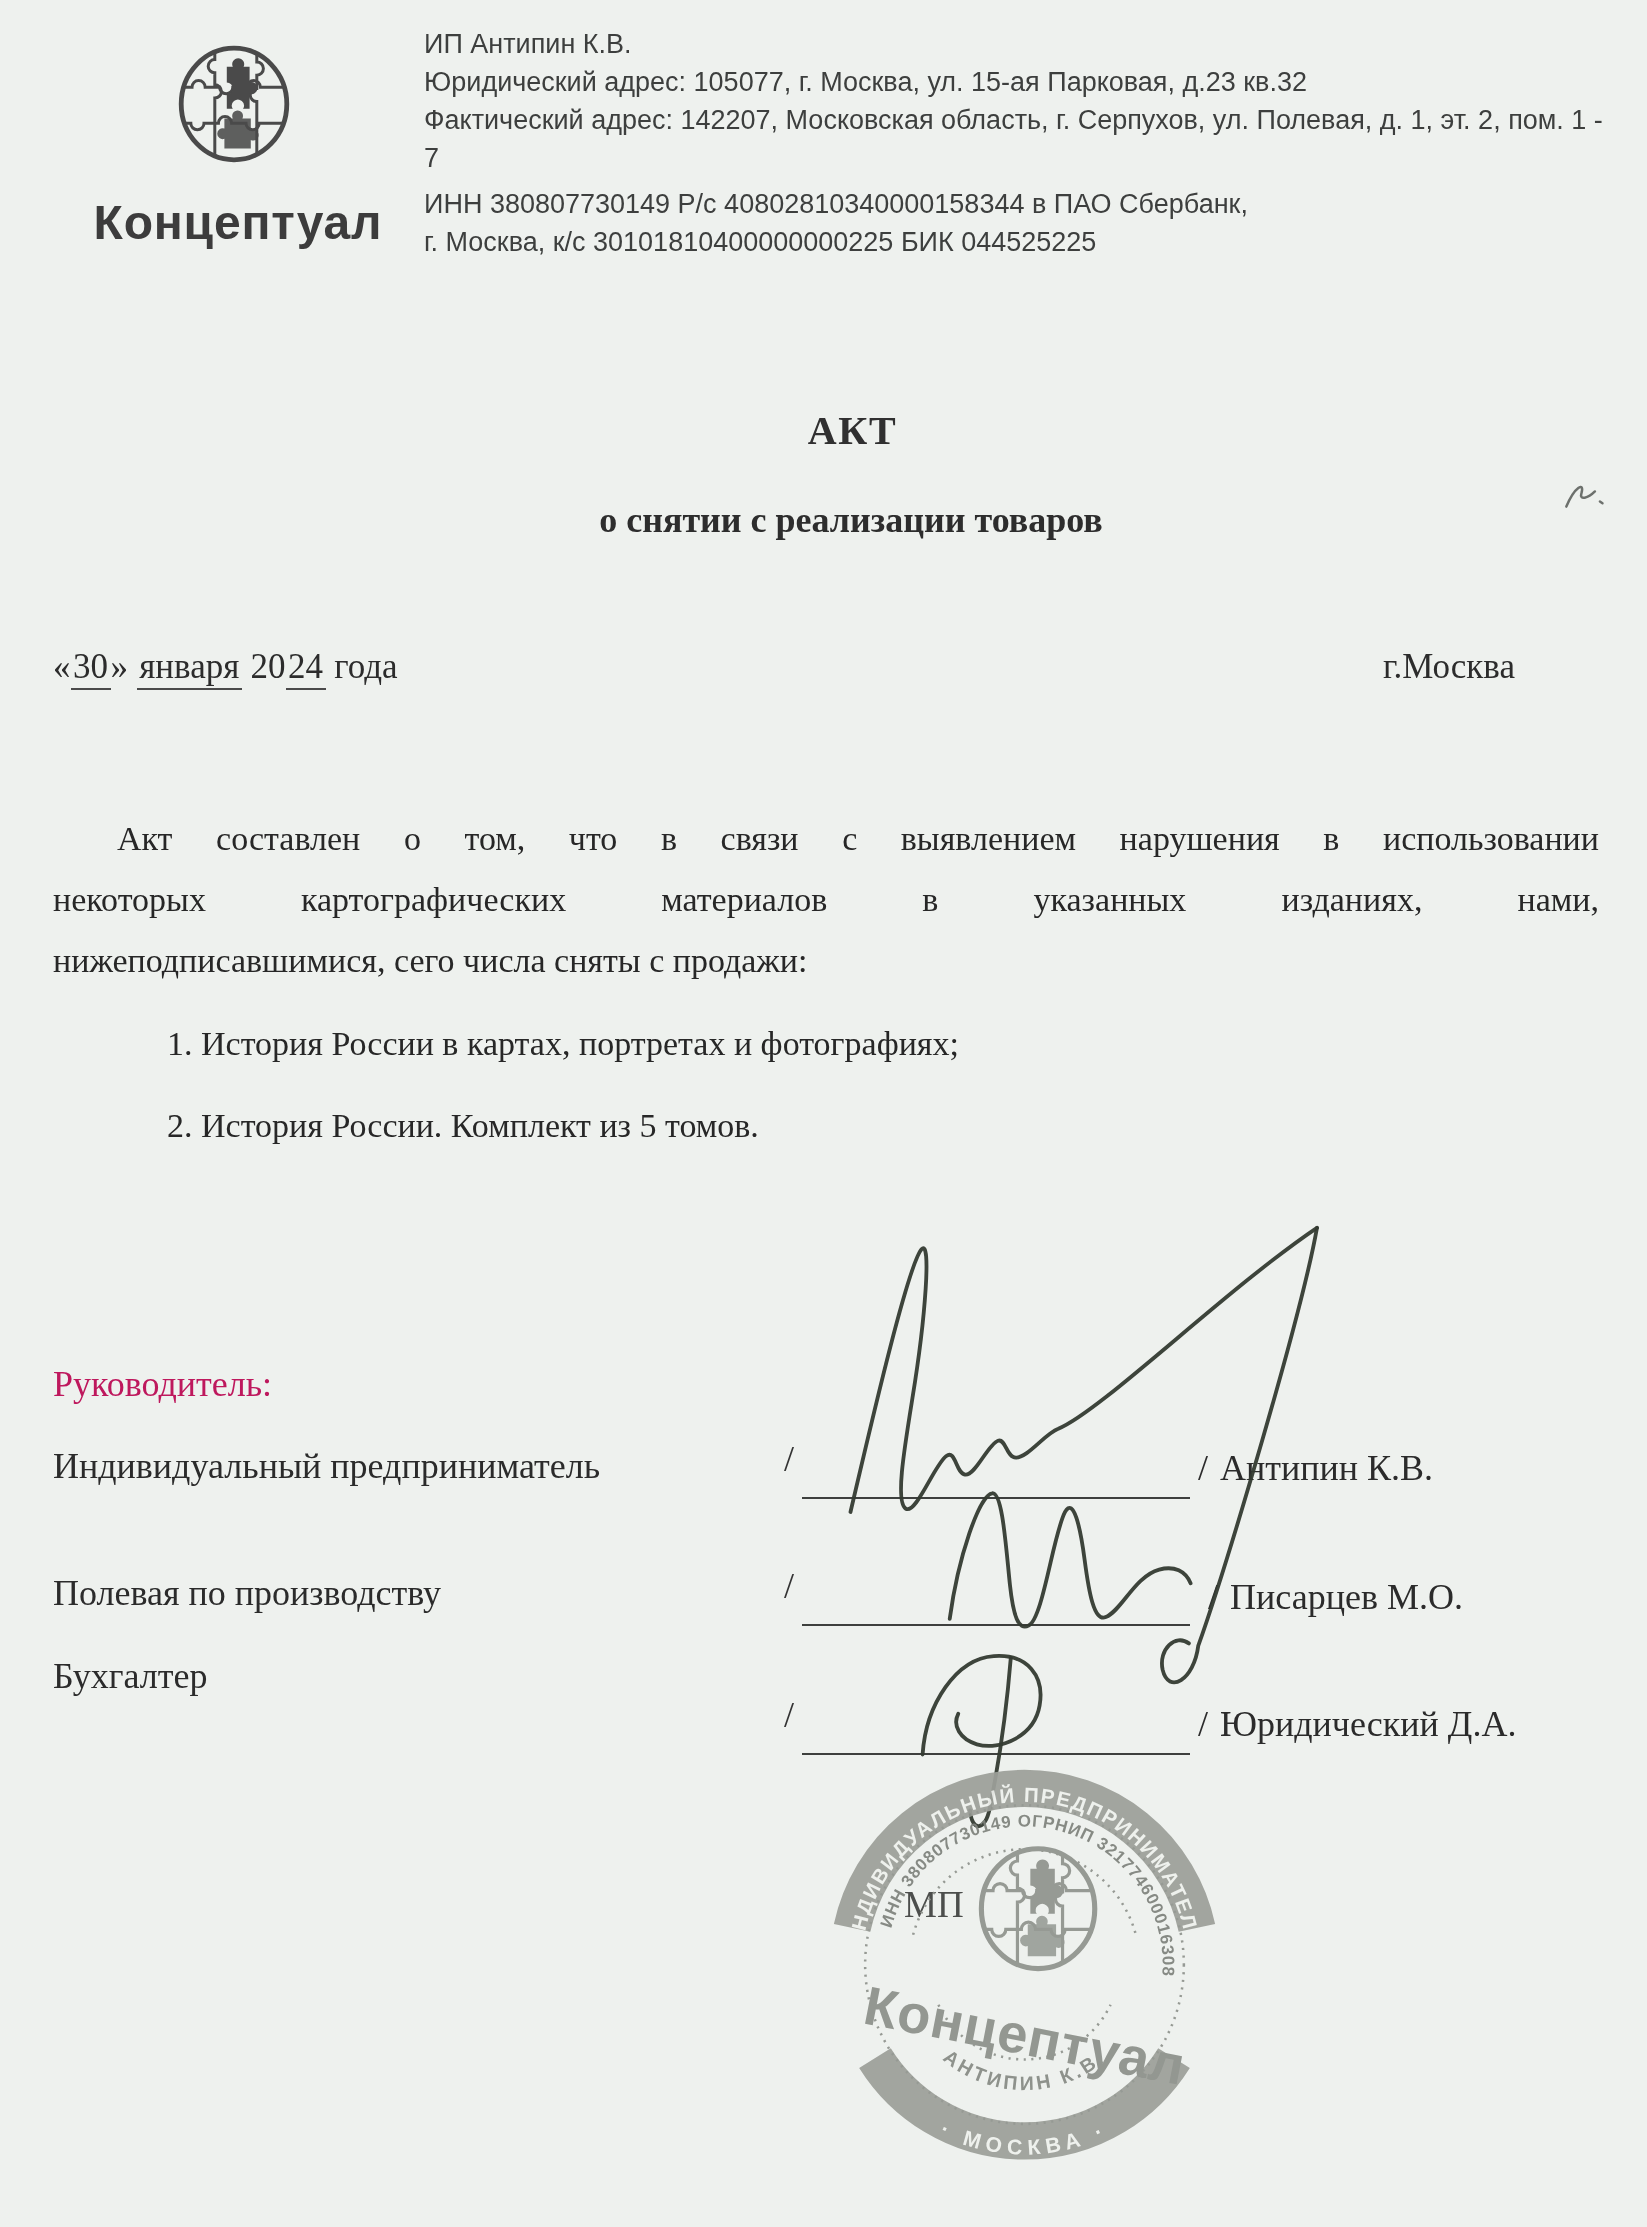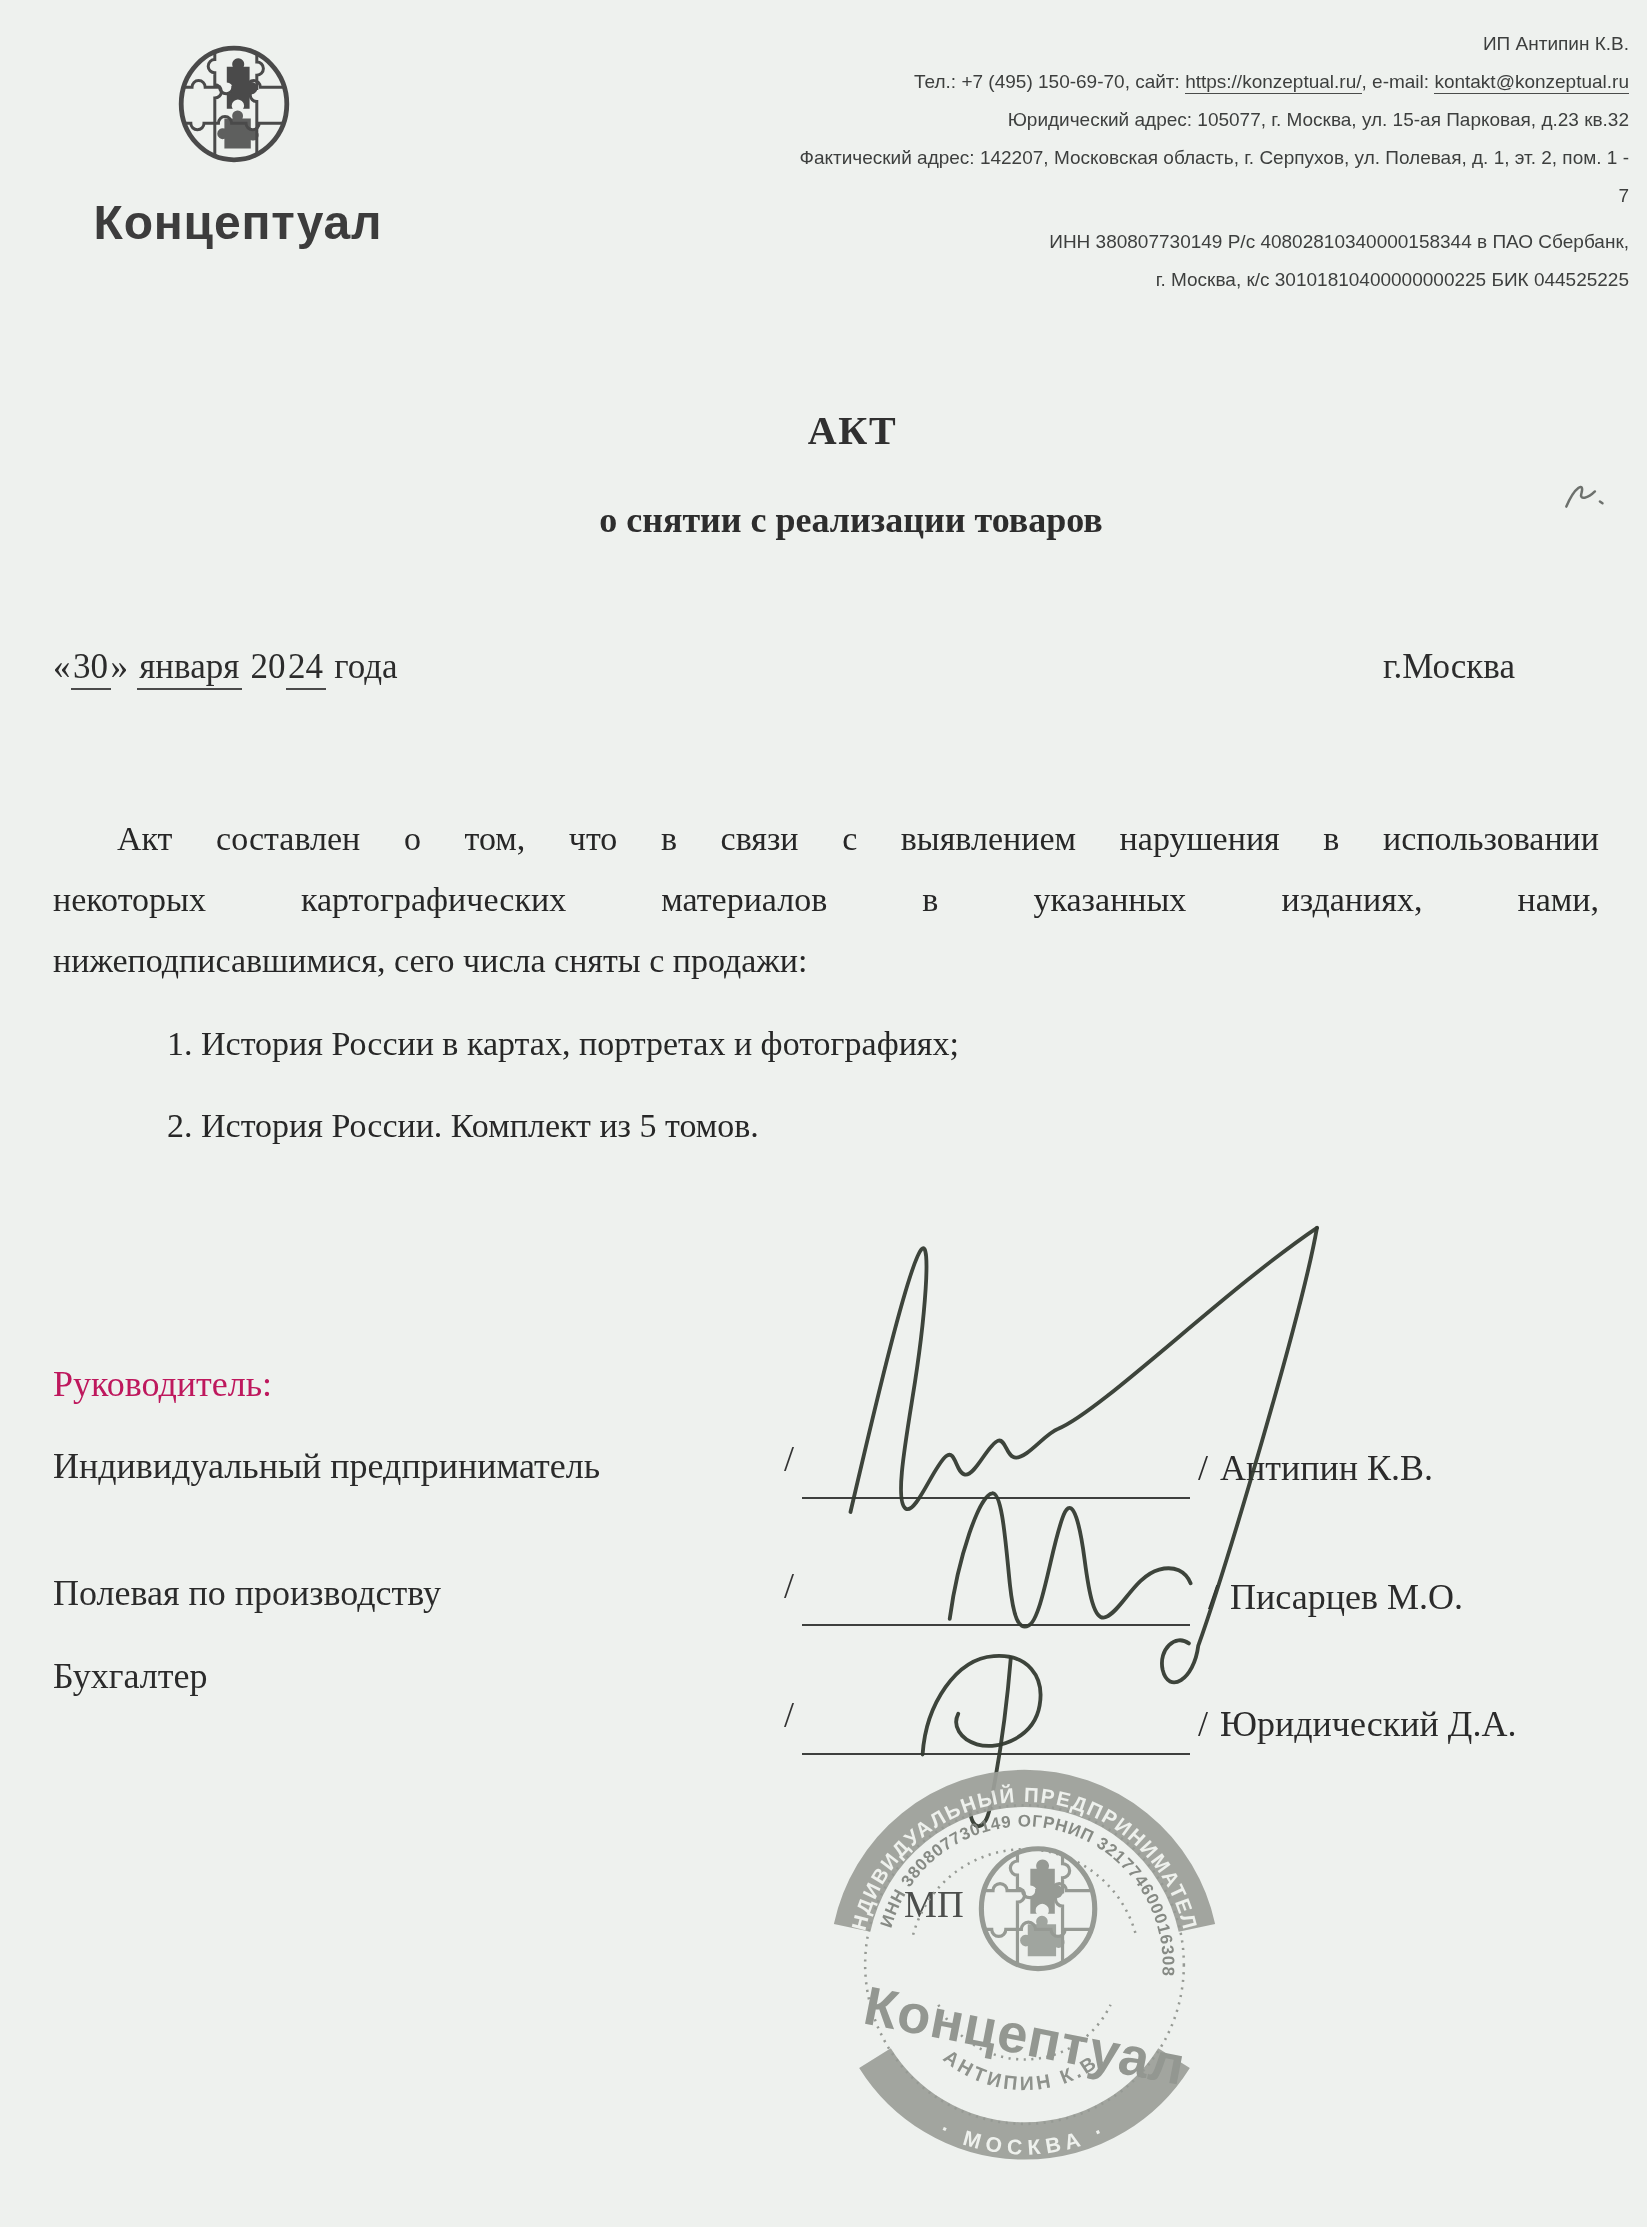--- a/index.html
+++ b/index.html
@@ -11,21 +11,21 @@
   .abs{position:absolute;}
   
   .logo-wrap{left:81px;top:15.3px;width:314px;height:254px;}
   .logo-globe{position:absolute;left:93px;top:12px;width:120px;height:154px;color:#4a4a4a;}
   .logo-name{
     position:absolute;left:0px;top:180px;width:314px;text-align:center;
     font-family:"Liberation Sans",sans-serif;font-weight:bold;font-size:48px;color:#3c3c3c;letter-spacing:0.8px;
   }
   .company-info{
     left:424px;top:25.4px;width:1205px;
-    font-family:"Liberation Sans",sans-serif;font-size:19px;line-height:38px;color:#3d3f3e;text-align:right;
+    font-family:"Liberation Sans",sans-serif;font-size:27px;line-height:38px;color:#3d3f3e;
   }
   .company-info .link{border-bottom:1.7px solid #4a4c4b;padding-bottom:0.8px;}
   .info-gap{height:7.6px;}
   
   .doc-title{left:0;top:407px;width:1705px;text-align:center;font-size:40px;font-weight:bold;letter-spacing:1.7px;color:#303030;}
   .doc-subtitle{left:0;top:499px;width:1702px;text-align:center;font-size:36px;font-weight:bold;color:#2d2d2d;}
   
   .dateline{left:53px;top:647px;font-size:35px;color:#2c2c2c;}
   .dateline .u{border-bottom:2.1px solid #4a4a4a;padding:0 2.5px 1.7px 2.5px;}
   .city{left:1383px;top:647px;font-size:35px;color:#2c2c2c;}
@@ -94,21 +94,20 @@
 
   <div class="abs logo-wrap">
     <svg class="logo-globe" viewBox="0 0 200 200">
       <use href="#puzzle-globe"></use>
     </svg>
     <div class="logo-name">Концептуал</div>
   </div>
 
   <div class="abs company-info">
     <div>ИП Антипин К.В.</div>
-    <div><span>Тел.: +7 (495) 150-69-70, сайт: </span><span class="link">https://konzeptual.ru/</span><span>, e-mail: </span><span class="link">kontakt@konzeptual.ru</span></div>
     <div>Юридический адрес: 105077, г. Москва, ул. 15-ая Парковая, д.23 кв.32</div>
     <div>Фактический адрес: 142207, Московская область, г. Серпухов,  ул. Полевая, д. 1, эт. 2, пом. 1 -</div>
     <div>7</div>
     <div class="info-gap"></div>
     <div>ИНН 380807730149 Р/с 40802810340000158344 в ПАО Сбербанк,</div>
     <div>г. Москва, к/с 30101810400000000225 БИК 044525225</div>
   </div>
 
   <div class="abs doc-title">АКТ</div>
   <div class="abs doc-subtitle">о снятии с реализации товаров</div>

